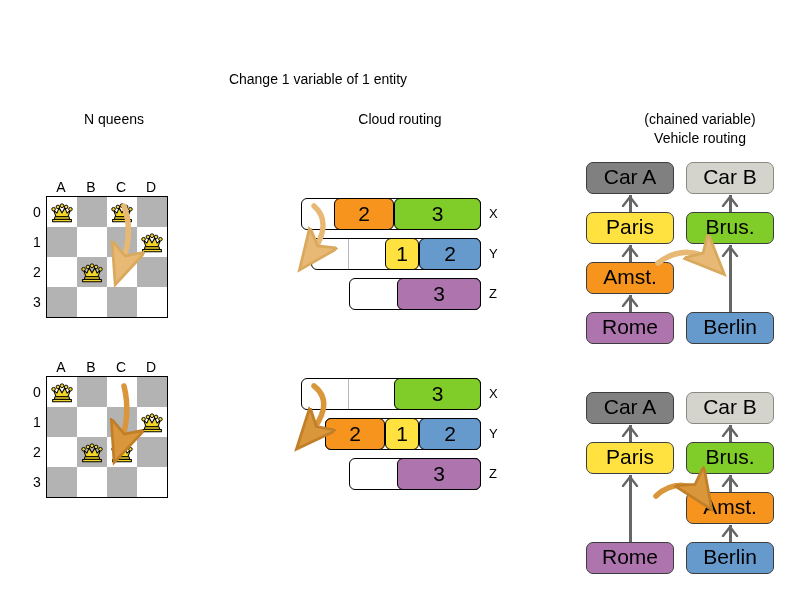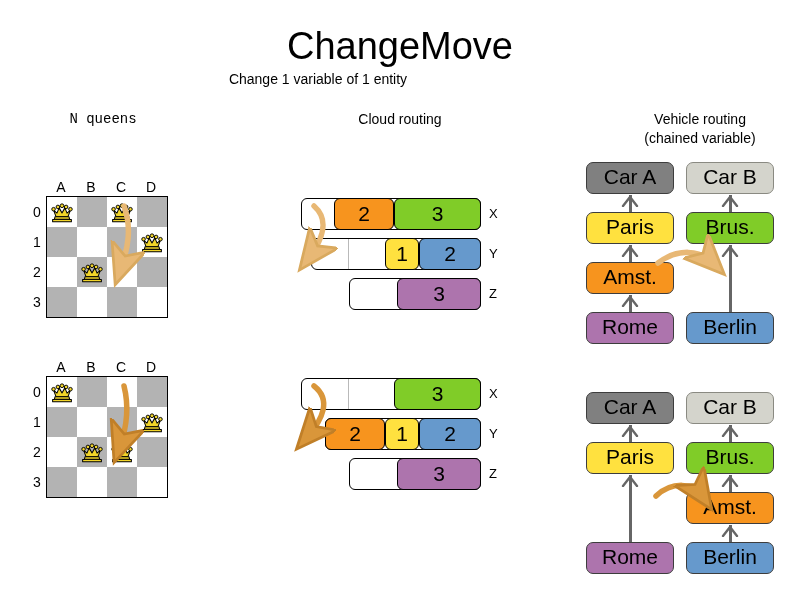--- a/index.html
+++ b/index.html
@@ -15,21 +15,21 @@
     position:absolute;left:0;top:24px;width:800px;text-align:center;
     font-size:38px;font-weight:400;letter-spacing:0px;line-height:44px;
   }
   .sub-title{
     position:absolute;left:0;top:70px;width:636px;text-align:center;
     font-size:14px;font-weight:400;line-height:18px;
   }
   .col-title{
     position:absolute;text-align:center;font-size:14px;line-height:19px;
   }
-  #t-nqueens{left:13px;top:110px;width:180px;font-family:Liberation Mono, monospace;}
+  #t-nqueens{left:24px;top:110px;width:180px;}
   #t-cloud{left:310px;top:110px;width:180px;}
   #t-vrp{left:600px;top:110px;width:200px;}
 
   
   .board-wrap{position:absolute;}
   .board{
     position:absolute;left:16px;top:16px;
     width:120px;height:120px;
     border:1.5px solid #000;box-sizing:content-box;
     background:#fff;
@@ -74,28 +74,27 @@
   }
   .edge{position:absolute;width:3px;background:#666;}
 
   svg.overlay{position:absolute;left:0;top:0;width:800px;height:600px;pointer-events:none;}
 </style>
 </head>
 <body>
 
 <div class="root">
 
-  <div class="main-title">ChangeMove</div>
   <div class="sub-title">Change 1 variable of 1 entity</div>
 
   <div class="col-title" id="t-nqueens">N queens</div>
   <div class="col-title" id="t-cloud">Cloud routing</div>
   <div class="col-title" id="t-vrp">
+    <div>(chained variable)</div>
     <div>Vehicle routing</div>
-    <div>(chained variable)</div>
   </div>
 
   <div class="board-wrap" id="board-before" style="left:30px;top:180px;width:150px;height:150px;">
       <div class="col-lab" style="left:16px;">A</div>
       <div class="col-lab" style="left:46px;">B</div>
       <div class="col-lab" style="left:76px;">C</div>
       <div class="col-lab" style="left:106px;">D</div>
       <div class="row-lab" style="top:17px;">0</div>
       <div class="row-lab" style="top:47px;">1</div>
       <div class="row-lab" style="top:77px;">2</div>

